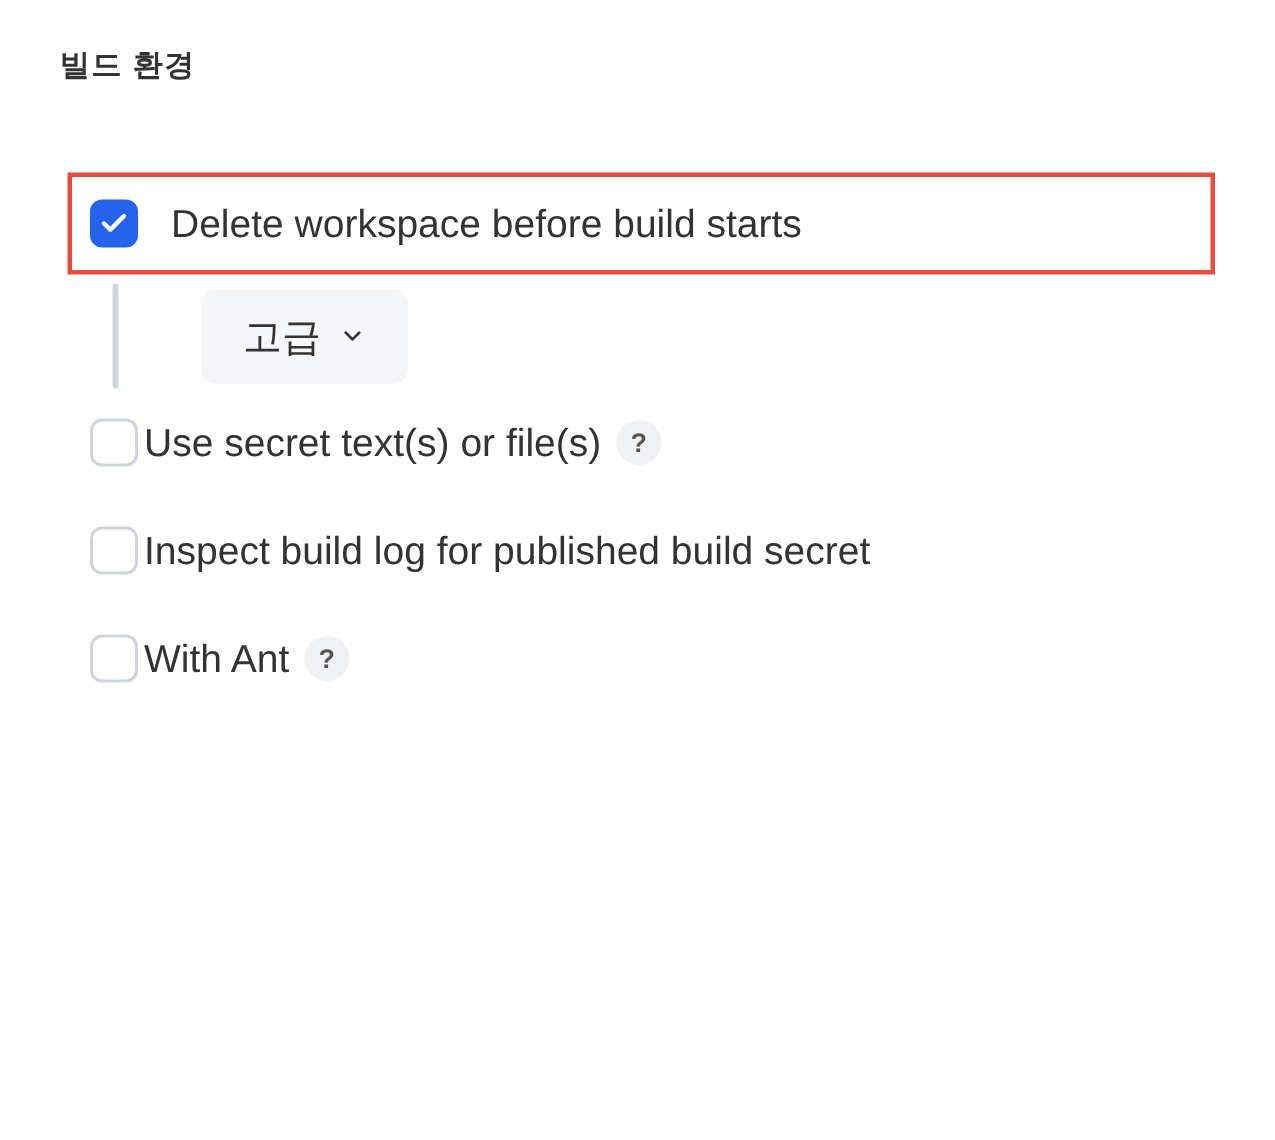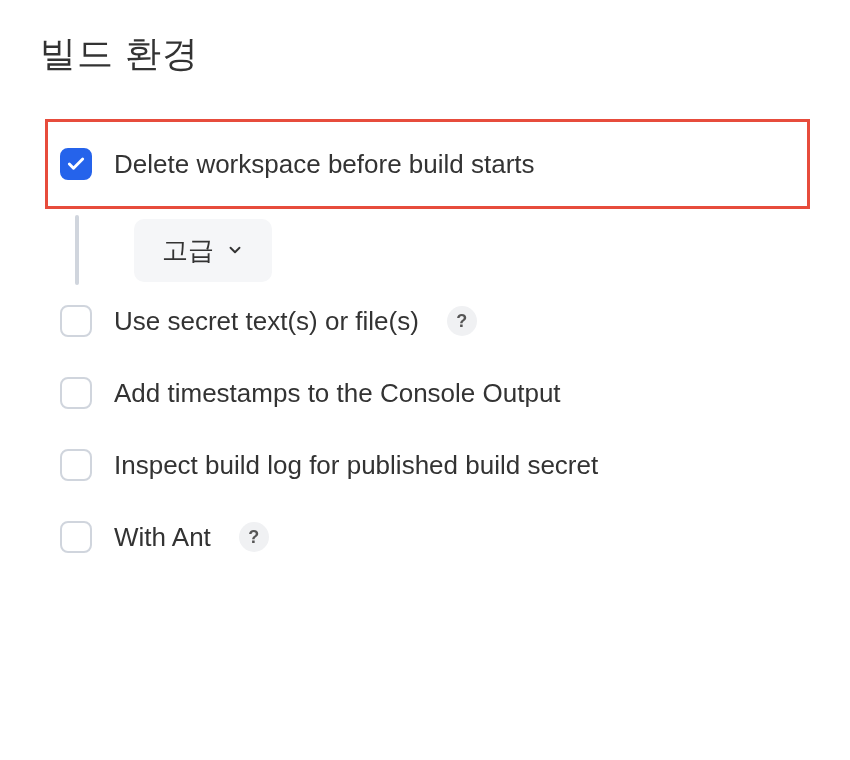--- a/index.html
+++ b/index.html
@@ -8,41 +8,41 @@
       padding: 0;
     }
     body {
       font-family: -apple-system, BlinkMacSystemFont, "Segoe UI", "Malgun Gothic", sans-serif;
       background: #ffffff;
       padding: 30px 40px;
       width: 850px;
       color: #333;
     }
     .section-title {
-      font-size: 36px;
-      font-weight: 400;
+      font-size: 20px;
+      font-weight: 700;
       color: #333;
-      margin-bottom: 40px;
+      margin-bottom: 58px;
       letter-spacing: 1px;
     }
     .options-container {
       padding-left: 5px;
     }
     .highlighted-row {
       border: 3px solid #e74c3c;
-      padding: 26px 12px;
+      padding: 15px 12px;
       margin-bottom: 0;
       display: flex;
       align-items: center;
       gap: 22px;
     }
     .option-row {
       display: flex;
       align-items: center;
-      gap: 22px;
+      gap: 4px;
       padding: 14px 15px;
     }
     .checkbox {
       width: 32px;
       height: 32px;
       border: 2px solid #d0d5dd;
       border-radius: 8px;
       background: #ffffff;
       cursor: pointer;
       flex-shrink: 0;
@@ -147,26 +147,20 @@
   <div class="options-list">
 
     <div class="option-row">
       <div class="checkbox">
         
       </div>
       <span class="option-label">Use secret text(s) or file(s)</span>
       <span class="help-icon">?</span>
     </div>
 
-    <div class="option-row">
-      <div class="checkbox">
-        
-      </div>
-      <span class="option-label">Add timestamps to the Console Output</span>
-    </div>
 
     <div class="option-row">
       <div class="checkbox">
         
       </div>
       <span class="option-label">Inspect build log for published build secret</span>
     </div>
 
 
     <div class="option-row">

